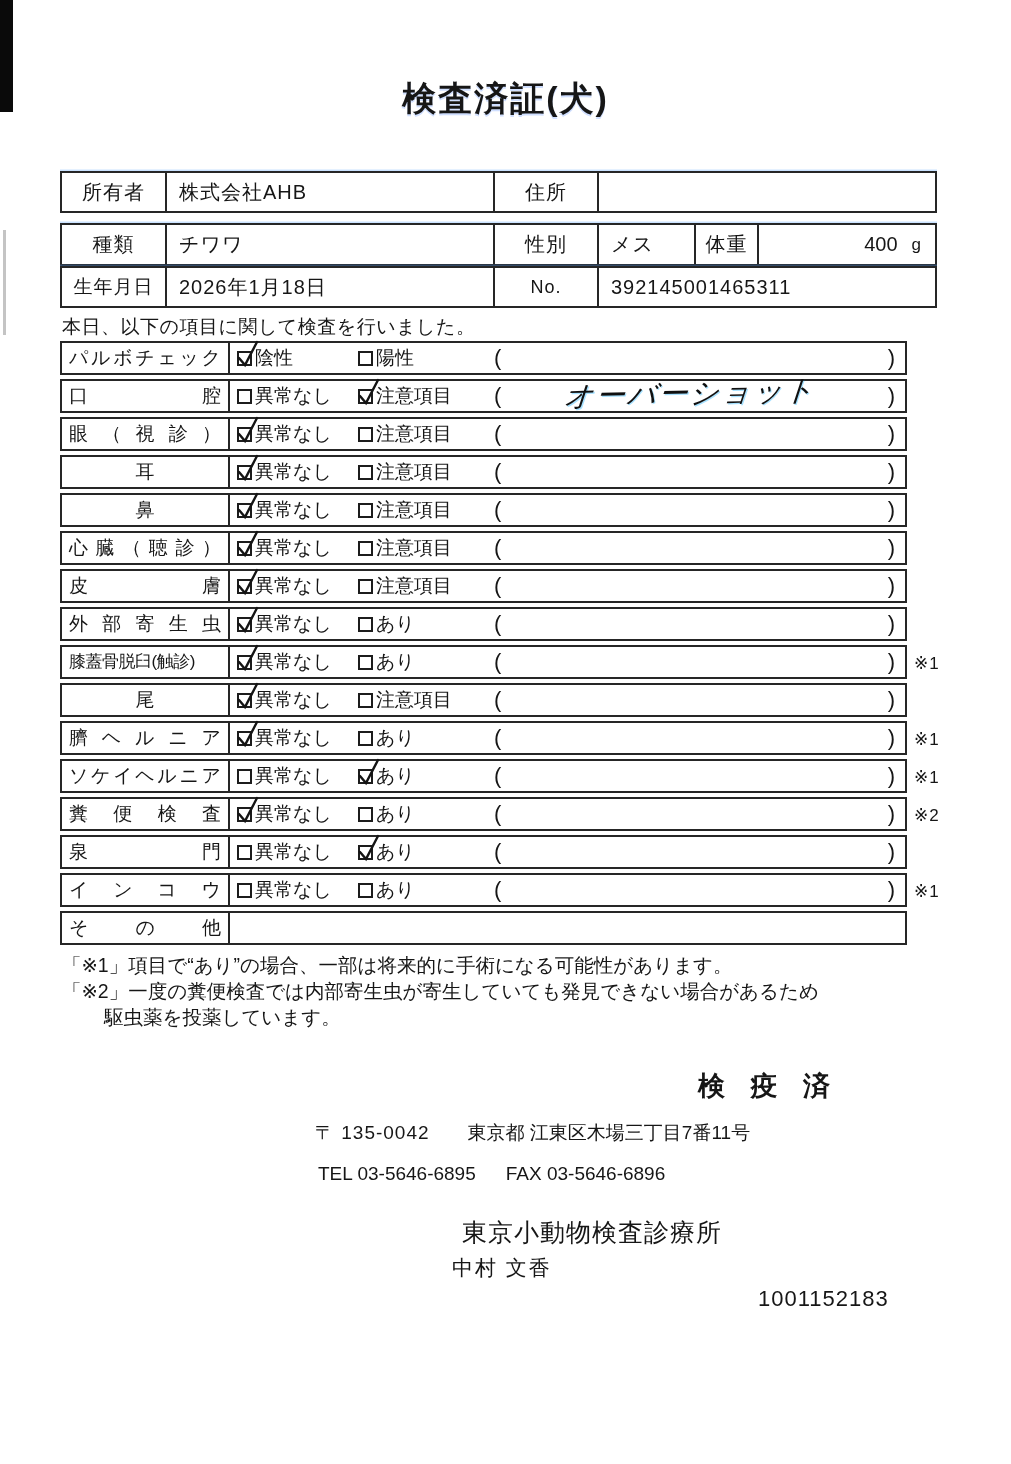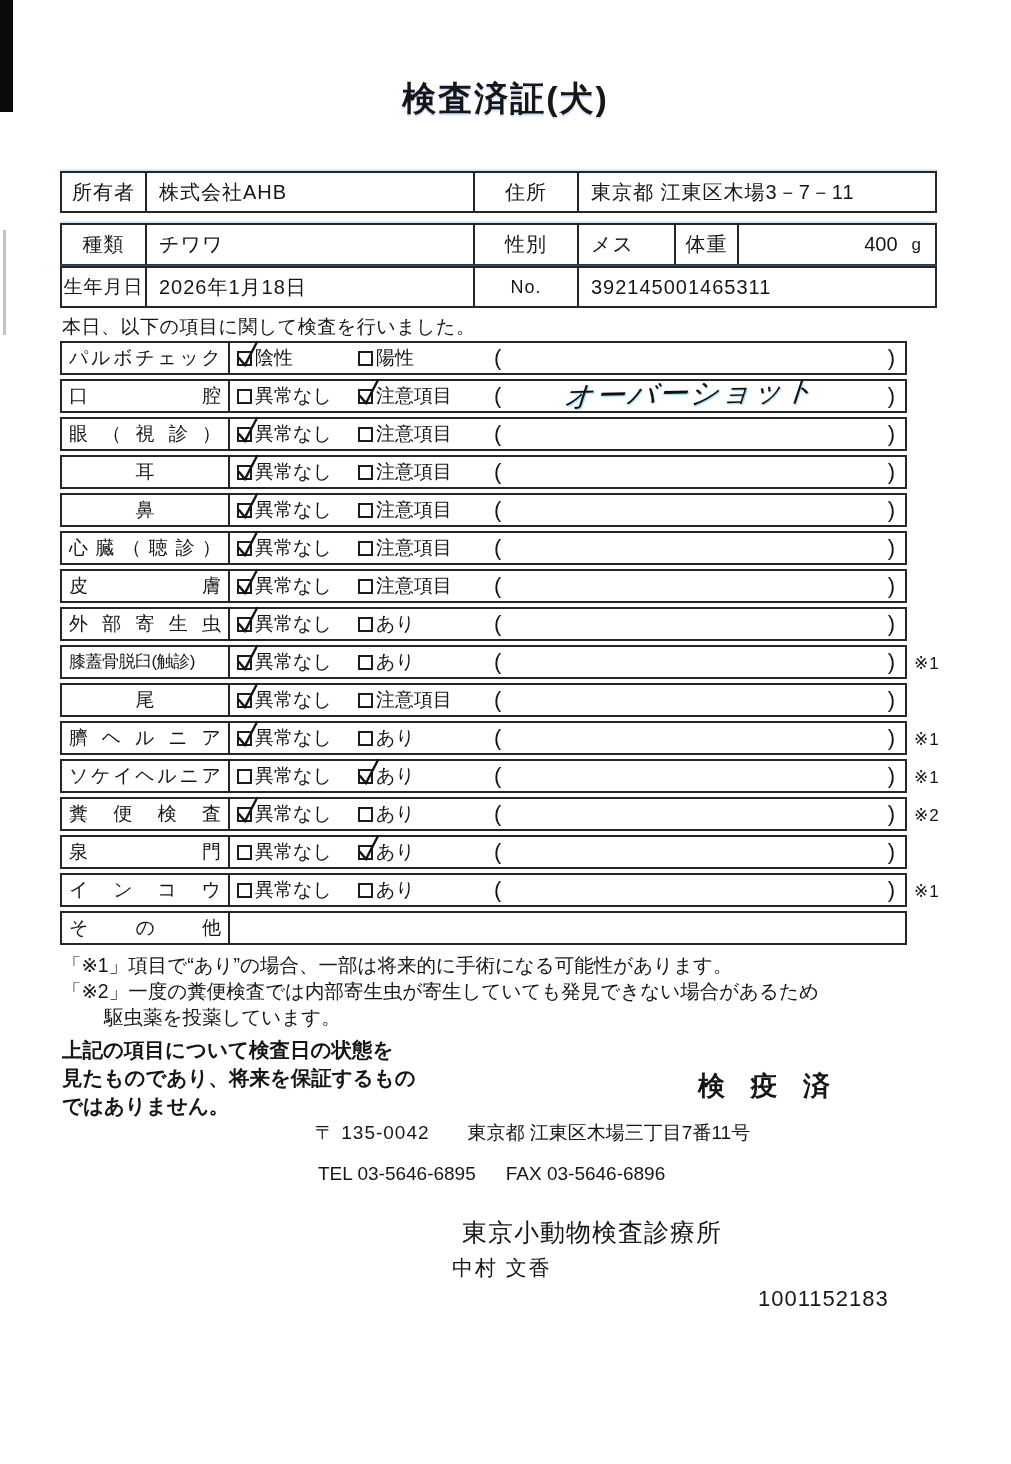--- a/index.html
+++ b/index.html
@@ -25,21 +25,21 @@
     border:2px solid #262626;background:#fff;
     box-shadow:0 -1.5px 0 rgba(80,160,255,.3);
   }
   .ibox .cell{box-sizing:border-box;display:flex;align-items:center;font-size:20px;overflow:hidden;}
   .ibox .cell.lab{justify-content:center;letter-spacing:1px;border-right:2px solid #262626;}
   .ibox .cell.val{padding-left:12px;letter-spacing:1px;}
   .ibox .cell.bR{border-right:2px solid #262626;}
   .t1{top:171px;height:42px;}
   .t2a{top:223px;height:43px;}
   .t2b{top:266px;height:42px;}
-  .w-lab1{width:85px;}
+  .w-lab1{width:105px;}
   .w-val1{width:328px;}
   .w-lab2{width:104px;}
   .w-sex{width:97px;}
   .w-wlab{width:63px;}
   .weight-cell{flex:1;display:flex;align-items:center;justify-content:flex-end;padding-right:14px;font-size:20px;}
   .weight-cell .unit{font-size:17px;margin-left:14px;}
   .flex1{flex:1;}
 
   .intro{position:absolute;top:314px;left:62px;font-size:19px;letter-spacing:.5px;}
 
@@ -99,21 +99,20 @@
 
   <div class="date-row">
     <span class="lbl">検査日</span>
     <span class="val">2026年3月16日</span>
   </div>
 
   <div class="ibox t1">
     <div class="cell lab w-lab1">所有者</div>
     <div class="cell val w-val1 bR">株式会社AHB</div>
     <div class="cell lab w-lab2">住所</div>
-    <div class="cell val flex1">東京都 江東区木場3－7－11</div>
   </div>
 
   <div class="ibox t2a">
     <div class="cell lab w-lab1">種類</div>
     <div class="cell val w-val1 bR">チワワ</div>
     <div class="cell lab w-lab2">性別</div>
     <div class="cell val w-sex bR">メス</div>
     <div class="cell lab w-wlab">体重</div>
     <div class="weight-cell">
       <span>400</span>
@@ -510,25 +509,20 @@
         <div class="chk-note"></div>
       </div>
     </div>
 
   <div class="footnotes">
     <div>「※1」項目で“あり”の場合、一部は将来的に手術になる可能性があります。</div>
     <div>「※2」一度の糞便検査では内部寄生虫が寄生していても発見できない場合があるため</div>
     <div class="cont">駆虫薬を投薬しています。</div>
   </div>
 
-  <div class="disclaimer">
-    <div>上記の項目について検査日の状態を</div>
-    <div>見たものであり、将来を保証するもの</div>
-    <div>ではありません。</div>
-  </div>
 
   <div class="stamp">検 疫 済</div>
 
   <div class="addr-line">
     <span class="postal">〒 135-0042</span>
     <span>東京都 江東区木場三丁目7番11号</span>
   </div>
 
   <div class="tel-line">
     <span>TEL 03-5646-6895</span>

